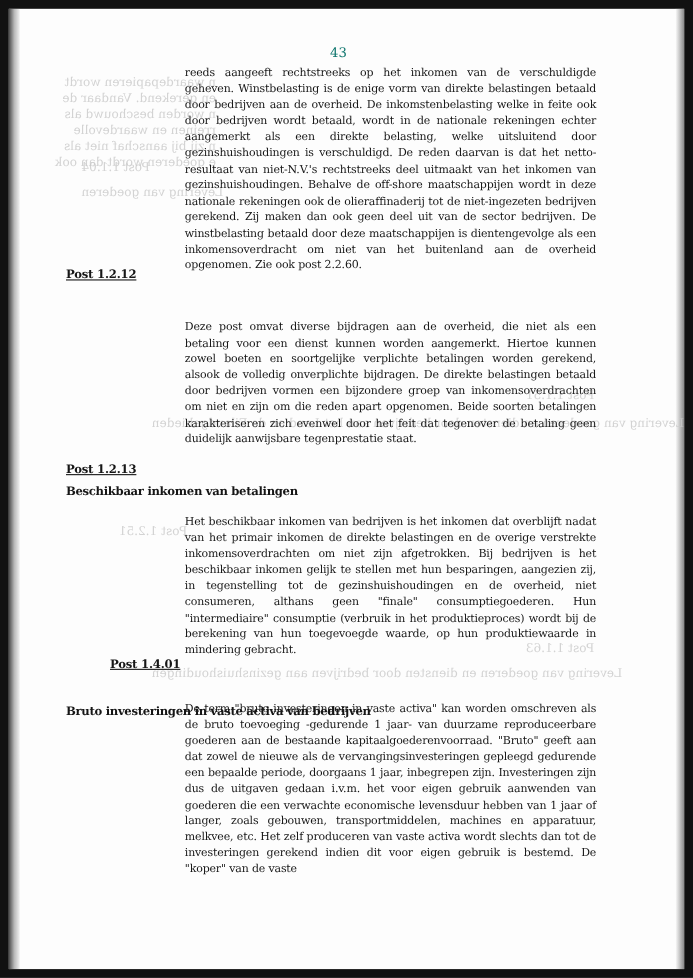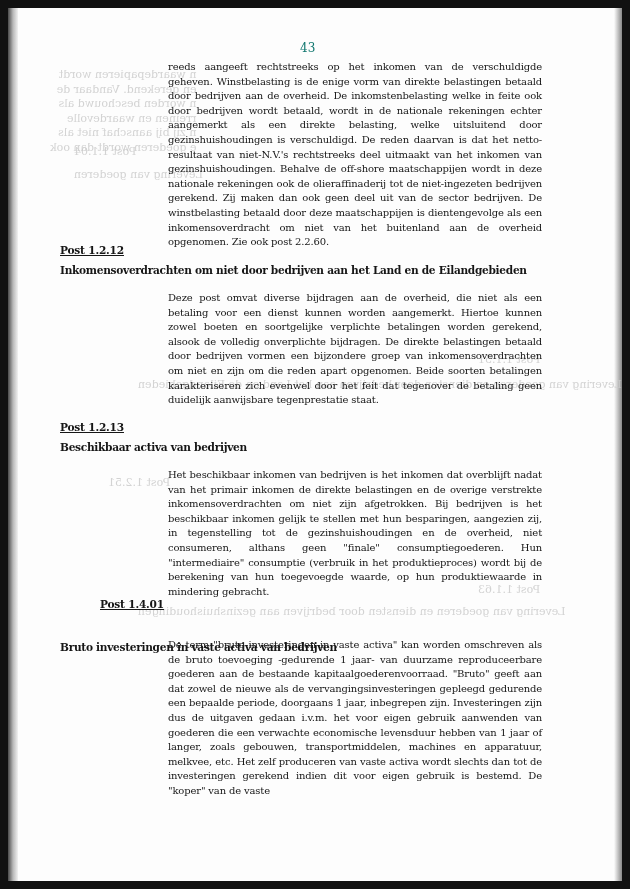--- a/index.html
+++ b/index.html
@@ -60,23 +60,22 @@
   <div class="bleed" style="left:130px; top:370px;">Levering van goederen en diensten door bedrijven aan het Land en de Eilandgebieden</div>
   <div class="bleed" style="left:100px; top:468px;">Post 1.2.51</div>
   <div class="bleed" style="left:470px; top:575px;">Post 1.1.63</div>
   <div class="bleed" style="left:130px; top:597px;">Levering van goederen en diensten door bedrijven aan gezinshuishoudingen</div>
 
   <div class="page-number">43</div>
 
   <p class="body-text" style="top:52px; margin:0;">reeds aangeeft rechtstreeks op het inkomen van de verschuldigde geheven. Winstbelasting is de enige vorm van direkte belastingen betaald door bedrijven aan de overheid. De inkomstenbelasting welke in feite ook door bedrijven wordt betaald, wordt in de nationale rekeningen echter aangemerkt als een direkte belasting, welke uitsluitend door gezinshuishoudingen is verschuldigd. De reden daarvan is dat het netto-resultaat van niet-N.V.'s rechtstreeks deel uitmaakt van het inkomen van gezinshuishoudingen. Behalve de off-shore maatschappijen wordt in deze nationale rekeningen ook de olieraffinaderij tot de niet-ingezeten bedrijven gerekend. Zij maken dan ook geen deel uit van de sector bedrijven. De winstbelasting betaald door deze maatschappijen is dientengevolge als een inkomensoverdracht om niet van het buitenland aan de overheid opgenomen. Zie ook post 2.2.60.</p>
 
   <div class="post-id" style="top:236px;">Post 1.2.12</div>
-  <div class="post-title" style="top:256px;">Inkomensoverdrachten om niet door bedrijven aan het Land en de Eilandgebieden</div>
   <p class="body-text" style="top:283px; margin:0;">Deze post omvat diverse bijdragen aan de overheid, die niet als een betaling voor een dienst kunnen worden aangemerkt. Hiertoe kunnen zowel boeten en soortgelijke verplichte betalingen worden gerekend, alsook de volledig onverplichte bijdragen. De direkte belastingen betaald door bedrijven vormen een bijzondere groep van inkomensoverdrachten om niet en zijn om die reden apart opgenomen. Beide soorten betalingen karakteriseren zich evenwel door het feit dat tegenover de betaling geen duidelijk aanwijsbare tegenprestatie staat.</p>
 
   <div class="post-id" style="top:413px;text-align:right;">Post 1.2.13</div>
-  <div class="post-title" style="top:433px;">Beschikbaar activa van bedrijven</div>
+  <div class="post-title" style="top:433px;">Beschikbaar inkomen van betalingen</div>
   <p class="body-text" style="top:460px; margin:0;">Het beschikbaar inkomen van bedrijven is het inkomen dat overblijft nadat van het primair inkomen de direkte belastingen en de overige verstrekte inkomensoverdrachten om niet zijn afgetrokken. Bij bedrijven is het beschikbaar inkomen gelijk te stellen met hun besparingen, aangezien zij, in tegenstelling tot de gezinshuishoudingen en de overheid, niet consumeren, althans geen "finale" consumptiegoederen. Hun "intermediaire" consumptie (verbruik in het produktieproces) wordt bij de berekening van hun toegevoegde waarde, op hun produktiewaarde in mindering gebracht.</p>
 
   <div class="post-id" style="top:590px;margin-left:40px;">Post 1.4.01</div>
   <div class="post-title" style="top:592px;margin-top:41px;">Bruto investeringen in vaste activa van bedrijven</div>
   <p class="body-text" style="top:630px; margin:0;">De term "bruto investeringen in vaste activa" kan worden omschreven als de bruto toevoeging -gedurende 1 jaar- van duurzame reproduceerbare goederen aan de bestaande kapitaalgoederenvoorraad. "Bruto" geeft aan dat zowel de nieuwe als de vervangingsinvesteringen gepleegd gedurende een bepaalde periode, doorgaans 1 jaar, inbegrepen zijn. Investeringen zijn dus de uitgaven gedaan i.v.m. het voor eigen gebruik aanwenden van goederen die een verwachte economische levensduur hebben van 1 jaar of langer, zoals gebouwen, transportmiddelen, machines en apparatuur, melkvee, etc. Het zelf produceren van vaste activa wordt slechts dan tot de investeringen gerekend indien dit voor eigen gebruik is bestemd. De "koper" van de vaste</p>
 </div>
 
 </body></html>

